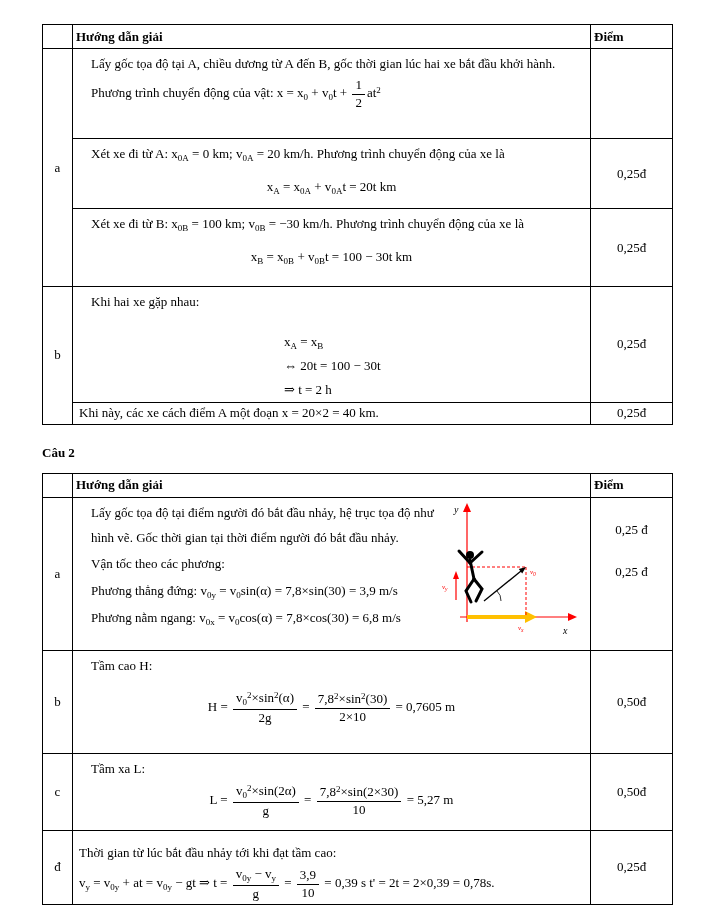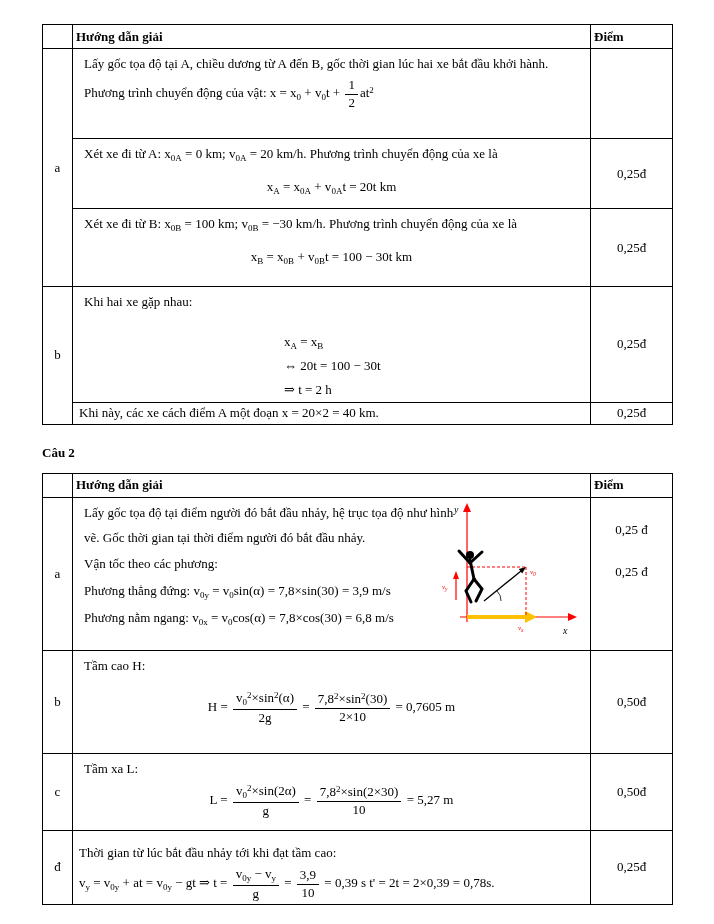--- a/index.html
+++ b/index.html
@@ -10,21 +10,21 @@
     font-size:13px;color:#000;overflow:hidden;
   }
   table.grid{border-collapse:collapse;table-layout:fixed;width:630px;margin-left:42px}
   .t1{margin-top:24px}
   .grid td{border:1px solid #000;vertical-align:top;padding:1px 6px}
   td.head{font-weight:bold;text-align:left;vertical-align:middle;padding:3px}
   td.lab{text-align:center;vertical-align:middle}
   td.pts{text-align:center;vertical-align:middle}
   td.pts-top{text-align:center;vertical-align:top;padding-top:24px}
   .pts-gap{margin-top:26px}
-  .para{line-height:1.95;margin:1px 5px}
+  .para{line-height:1.95;margin:1px 12px}
   .eqc{text-align:center;margin:9px 0;line-height:1.5}
   .b1-stack{margin-left:205px;line-height:1.78;margin-top:16px}
   sub{font-size:9px;vertical-align:-3px}
   sup{font-size:9px;vertical-align:4px}
   .frac{display:inline-flex;flex-direction:column;text-align:center;vertical-align:middle;margin:0 2px;line-height:1.3}
   .frac .fn{border-bottom:1px solid #000;padding:0 3px}
   .frac .fd{padding:0 3px}
   .cau-heading{margin:20px 0 12px 42px;font-weight:bold}
   .t2a-cell{position:relative}
   .t2a-text{width:392px;line-height:1.9}

